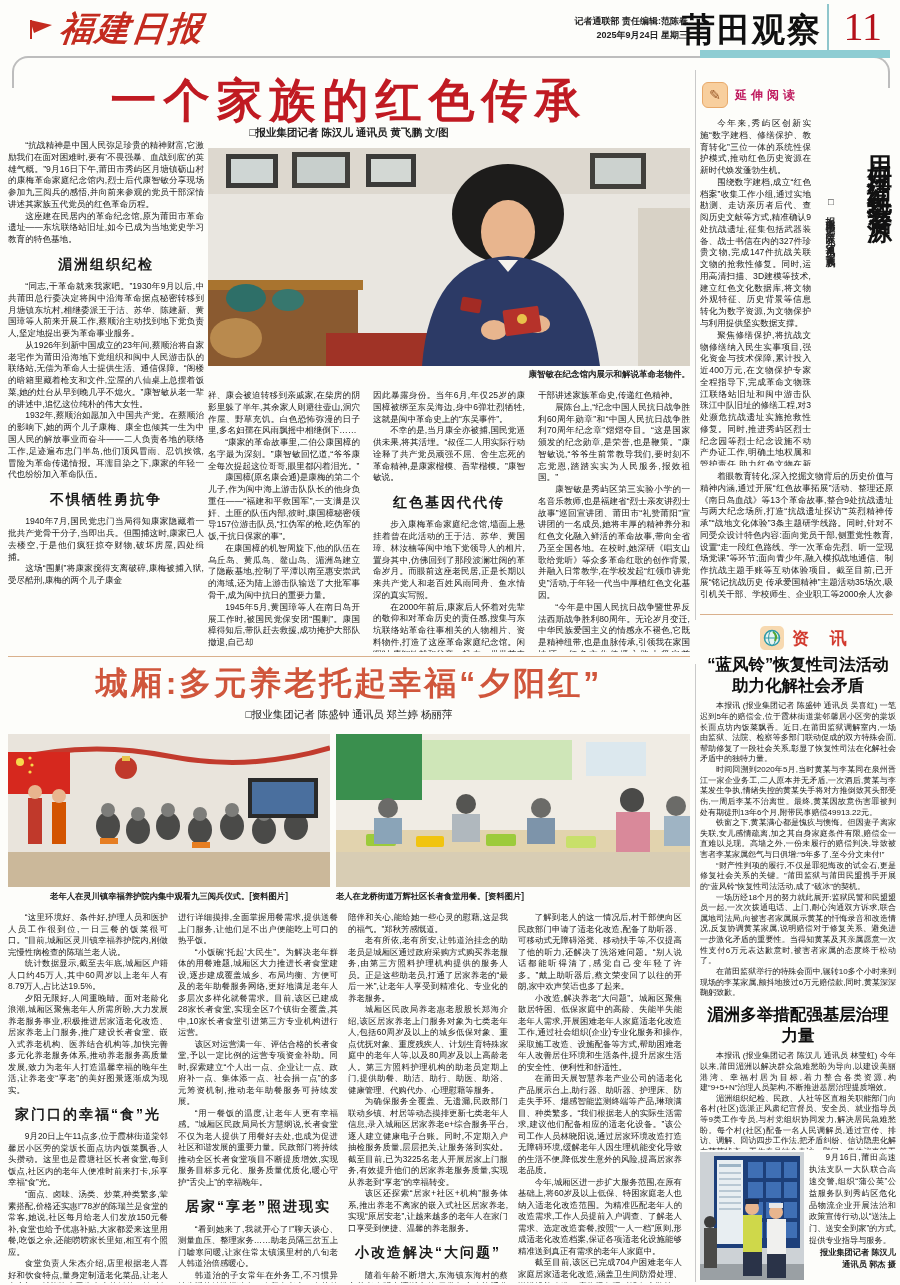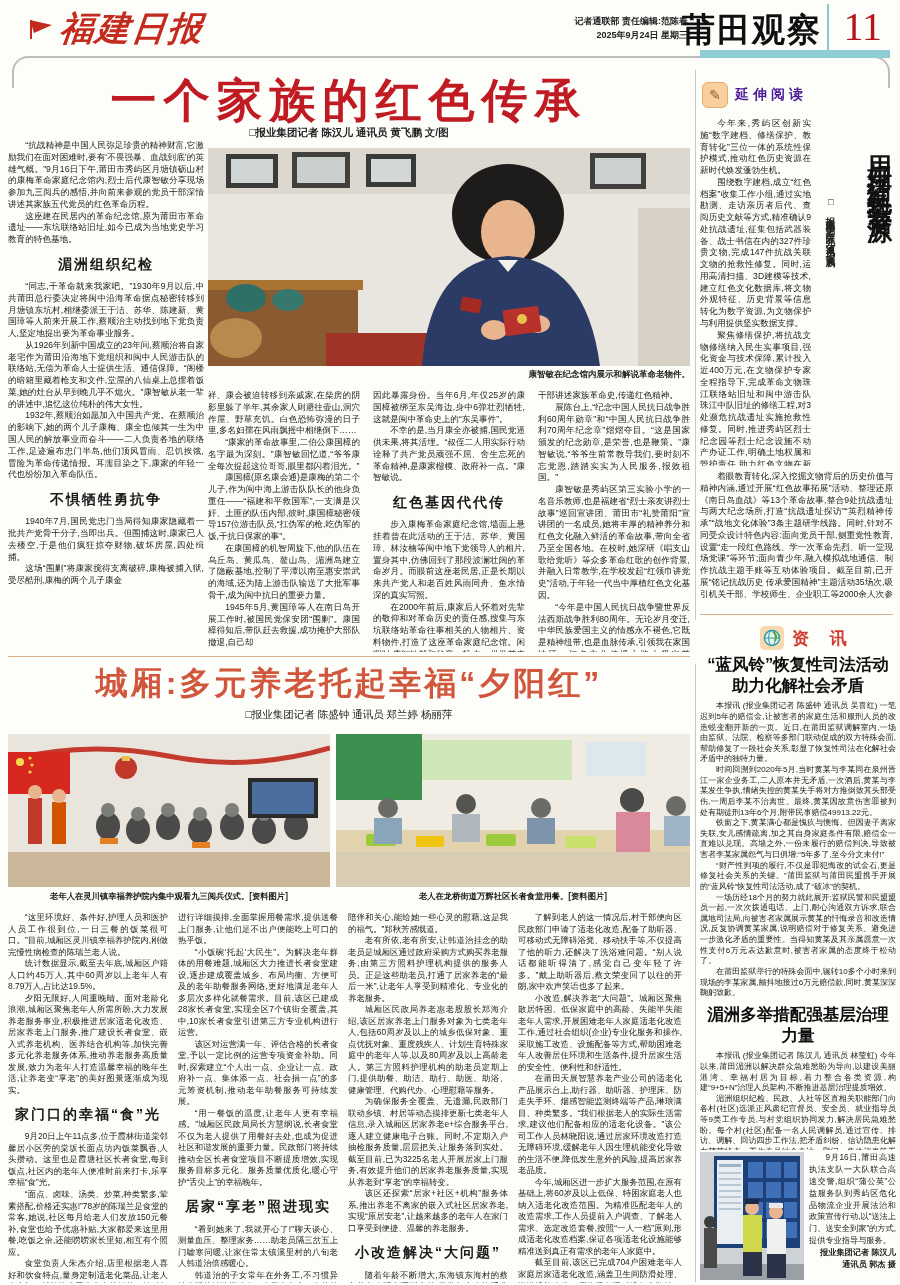--- a/index.html
+++ b/index.html
@@ -30,21 +30,21 @@
                font-weight:bold;color:#222;}
   .photo-main{position:absolute;left:208px;top:148px;width:482px;height:218px;overflow:hidden;}
   .photo-cap-main{position:absolute;left:208px;top:369px;width:482px;text-align:right;font-size:8.5px;
                   font-weight:bold;color:#222;}
   .vdiv{position:absolute;width:1px;background:#c9c9c9;}
   .hdiv{position:absolute;height:1px;background:#d9b08c;}
   
   .sb-badge{position:absolute;left:702px;top:82px;display:flex;align-items:center;gap:7px;}
   .sb-badge-icon{width:24px;height:24px;background:#f8cf9e;border:1px solid #e8a96a;border-radius:6px;
                  display:flex;align-items:center;justify-content:center;font-size:14px;color:#9a5a2a;}
-  .sb-badge-label{font-size:14px;font-weight:900;color:#4c1d95;letter-spacing:4px;}
+  .sb-badge-label{font-size:12px;font-weight:900;color:#be185d;letter-spacing:4px;}
   .sb-article{position:absolute;left:700px;top:118px;width:193px;height:488px;overflow:hidden;}
   .sb-row{display:flex;gap:4px;height:348px;overflow:hidden;}
   .sb-text1{width:114px;text-align:justify;font-size:8.6px;line-height:1.37;overflow:hidden;}
   .sb-text1 p,.sb-text2 p{margin:0;text-indent:2em;}
   .sb-byline{writing-mode:vertical-rl;font-size:9.5px;font-weight:bold;color:#222;width:22px;
              padding-top:78px;letter-spacing:2px;}
   .sb-title{writing-mode:vertical-rl;font-size:25px;font-weight:900;color:#111;width:54px;
             letter-spacing:7px;line-height:1.05;padding-top:18px;}
   .sb-text2{margin-top:5px;text-align:justify;font-size:8.6px;line-height:1.37;height:130px;overflow:hidden;}
   
@@ -58,21 +58,21 @@
   .info-text{text-align:justify;font-size:8px;line-height:1.33;}
   .info-text p{margin:0;text-indent:2em;}
   
   .bl-headline{position:absolute;left:8px;top:662px;width:682px;text-align:center;font-size:32px;
                font-weight:900;color:#d0563c;letter-spacing:3px;}
   .bl-byline{position:absolute;left:8px;top:708px;width:682px;text-align:center;font-size:10.5px;
              font-weight:normal;color:#222;}
   .photoA{position:absolute;left:8px;top:734px;width:322px;height:153px;overflow:hidden;}
   .photoB{position:absolute;left:336px;top:734px;width:354px;height:153px;overflow:hidden;}
   .capA{position:absolute;left:8px;top:891px;width:322px;text-align:center;font-size:8.3px;font-weight:bold;}
-  .capB{position:absolute;left:336px;top:891px;width:354px;text-align:center;font-size:8.3px;font-weight:bold;}
+  .capB{position:absolute;left:336px;top:891px;width:354px;text-align:left;font-size:8.3px;font-weight:bold;}
   
   .pn{position:absolute;left:700px;top:1152px;width:196px;height:130px;display:flex;gap:5px;}
   .pn-cap{width:87px;font-size:8.2px;line-height:1.45;text-align:justify;color:#222;}
   .pn-cap p{margin:0;text-indent:2em;}
   .pn-credit{text-align:right;font-weight:bold;text-indent:0 !important;}
 </style>
 </head>
 <body>
 
 <div id="page">
@@ -144,21 +144,21 @@
   <div class="col" style="left:208px;top:390px;width:152px;height:262px;">
     <p style="text-indent:0;">祥、康会被迫转移到亲戚家,在柴房的阴影里躲了半年,其余家人则避往壶山,洞穴作屋、野草充饥。白色恐怖弥漫的日子里,多名妇孺在风雨飘摇中相继倒下……</p>
     <p>“康家的革命故事里,二伯公康国樟的名字最为深刻。”康智敏回忆道,“爷爷康全每次提起这位哥哥,眼里都闪着泪光。”</p>
     <p>康国樟(原名康会通)是康梅的第二个儿子,作为闽中海上游击队队长的他身负重任——“福建和平救国军”,一支满是汉奸、土匪的队伍内部,彼时,康国樟秘密领导157位游击队员,“扛伪军的枪,吃伪军的饭,干抗日保家的事”。</p>
     <p>在康国樟的机智周旋下,他的队伍在乌丘岛、黄瓜岛、鳌山岛、湄洲岛建立了隐蔽基地,控制了平潭以南至惠安崇武的海域,还为陆上游击队输送了大批军事骨干,成为闽中抗日的重要力量。</p>
     <p>1945年5月,黄国璋等人在南日岛开展工作时,被国民党保安团“围剿”。康国樟得知后,带队赶去救援,成功掩护大部队撤退,自己却</p>
   </div>
 
   <div class="col" style="left:373px;top:390px;width:152px;height:262px;">
     <p style="text-indent:0;">因此暴露身份。当年6月,年仅25岁的康国樟被绑至东吴海边,身中6弹壮烈牺牲,这就是闽中革命史上的“东吴事件”。</p>
-    <p>不幸的是,当月康全亦被捕,国民党逼供未果,将其活埋。“叔侄二人用实际行动诠释了共产党员顽强不屈、舍生忘死的革命精神,是康家楷模、政府补一点。”康智敏说。</p>
+    <p>不幸的是,当月康全亦被捕,国民党逼供未果,将其活埋。“叔侄二人用实际行动诠释了共产党员顽强不屈、舍生忘死的革命精神,是康家楷模、吾辈楷模。”康智敏说。</p>
     <h3 class="sub">红色基因代代传</h3>
     <p>步入康梅革命家庭纪念馆,墙面上悬挂着曾在此活动的王于洁、苏华、黄国璋、林汝楠等闽中地下党领导人的相片,置身其中,仿佛回到了那段波澜壮阔的革命岁月。而眼前这座老民居,正是长期以来共产党人和老百姓风雨同舟、鱼水情深的真实写照。</p>
     <p>在2000年前后,康家后人怀着对先辈的敬仰和对革命历史的责任感,搜集与东坑联络站革命往事相关的人物相片、资料物件,打造了这座革命家庭纪念馆。闲暇时,康智敏就和父亲一起,向一批批前来参观学习的党员</p>
   </div>
 
   <div class="col" style="left:538px;top:390px;width:152px;height:262px;">
     <p style="text-indent:0;">干部讲述家族革命史,传递红色精神。</p>
     <p>展陈台上,“纪念中国人民抗日战争胜利60周年勋章”和“中国人民抗日战争胜利70周年纪念章”熠熠夺目。“这是国家颁发的纪念勋章,是荣誉,也是鞭策。”康智敏说,“爷爷生前常教导我们,要时刻不忘党恩,踏踏实实为人民服务,报效祖国。”</p>
     <p>康智敏是秀屿区第三实验小学的一名音乐教师,也是福建省“烈士亲友讲烈士故事”巡回宣讲团、莆田市“礼赞莆阳”宣讲团的一名成员,她将丰厚的精神养分和红色文化融入鲜活的革命故事,带向全省乃至全国各地。在校时,她深研《唱支山歌给党听》等众多革命红歌的创作背景,并融入日常教学,在学校发起“红领巾讲党史”活动,于年轻一代当中厚植红色文化基因。</p>
     <p>“今年是中国人民抗日战争暨世界反法西斯战争胜利80周年。无论岁月变迁,中华民族爱国主义的情感永不褪色,它既是精神纽带,也是血脉传承,引领我在家国情怀、红色文化传播之路上坚定前行。”康智敏说道。</p>
@@ -200,21 +200,21 @@
     </span>
     <span class="info-badge-label">资 讯</span>
   </div>
 
   <div class="info-art1">
     <h2 class="info-h">
       <span>“蓝风铃”恢复性司法活动</span><br>
       <span>助力化解社会矛盾</span>
     </h2>
     <div class="info-text">
-      <p>本报讯 (报业集团记者 陈盛钟 通讯员 吴喜红) 一笔迟到5年的赔偿金,让被害者的家庭生活和服刑人员的改造蜕变翻开新的一页。近日,在莆田监狱调解室内,一场由监狱、法院、检察等多部门联动促成的双方特殊会面,帮助修复了一段社会关系,彰显了恢复性司法在化解社会矛盾中的独特力量。</p>
+      <p>本报讯 (报业集团记者 陈盛钟 通讯员 吴喜红) 一笔迟到5年的赔偿金,位于霞林街道棠邻馨居小区旁的棠坂长面点坊内饭菜飘香。近日,在莆田监狱调解室内,一场由监狱、法院、检察等多部门联动促成的双方特殊会面,帮助修复了一段社会关系,彰显了恢复性司法在化解社会矛盾中的独特力量。</p>
       <p>时间回溯到2020年5月,当时黄某与李某同在泉州晋江一家企业务工,二人原本并无矛盾,一次酒后,黄某与李某发生争执,情绪失控的黄某失手将对方推倒致其头部受伤,一周后李某不治离世。最终,黄某因故意伤害罪被判处有期徒刑13年6个月,附带民事赔偿49913.22元。</p>
       <p>铁窗之下,黄某满心都是愧疚与懊悔。但因妻子离家失联,女儿感情疏离,加之其自身家庭条件有限,赔偿金一直难以兑现。高墙之外,一份未履行的赔偿判决,导致被害者李某家属怨气与日俱增:“5年多了,至今分文未付!”</p>
       <p>“财产性判项的履行,不仅是罪犯悔改的试金石,更是修复社会关系的关键。”莆田监狱与莆田民盟携手开展的“蓝风铃”恢复性司法活动,成了“破冰”的契机。</p>
       <p>一场历经18个月的努力就此展开:监狱民警和民盟盟员一起,一次次拨通电话、上门,耐心沟通双方诉求,联合属地司法局,向被害者家属展示黄某的忏悔录音和改造情况,反复协调黄某家属,说明赔偿对于修复关系、避免进一步激化矛盾的重要性。当得知黄某及其亲属愿意一次性支付6万元表达歉意时,被害者家属的态度终于松动了。</p>
       <p>在莆田监狱举行的特殊会面中,辗转10多个小时来到现场的李某家属,颤抖地接过6万元赔偿款,同时,黄某深深鞠躬致歉。</p>
     </div>
   </div>
 
   <div class="info-art2">
     <h2 class="info-h">湄洲多举措配强基层治理力量</h2>

